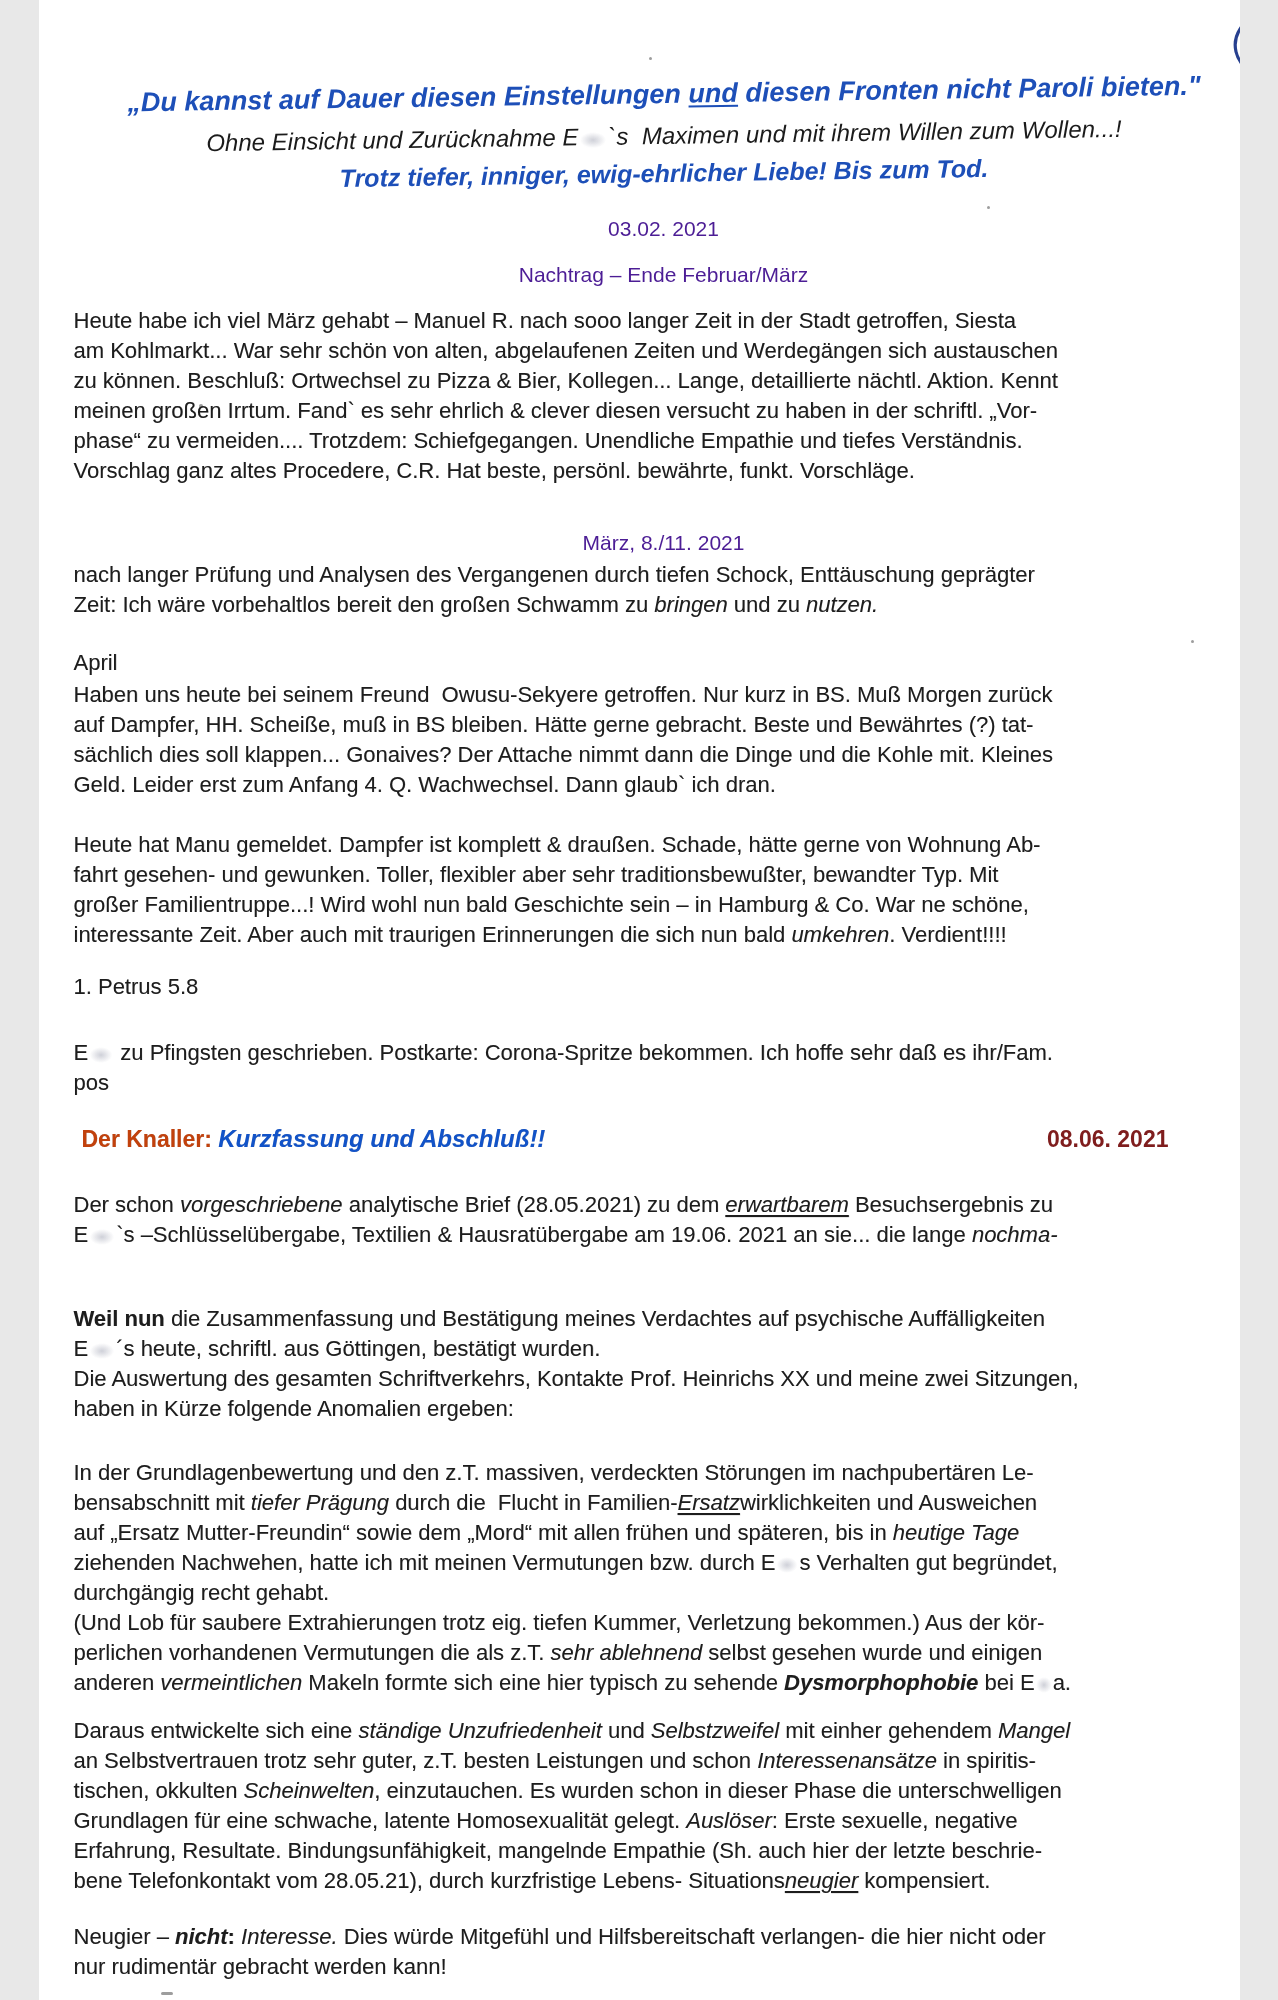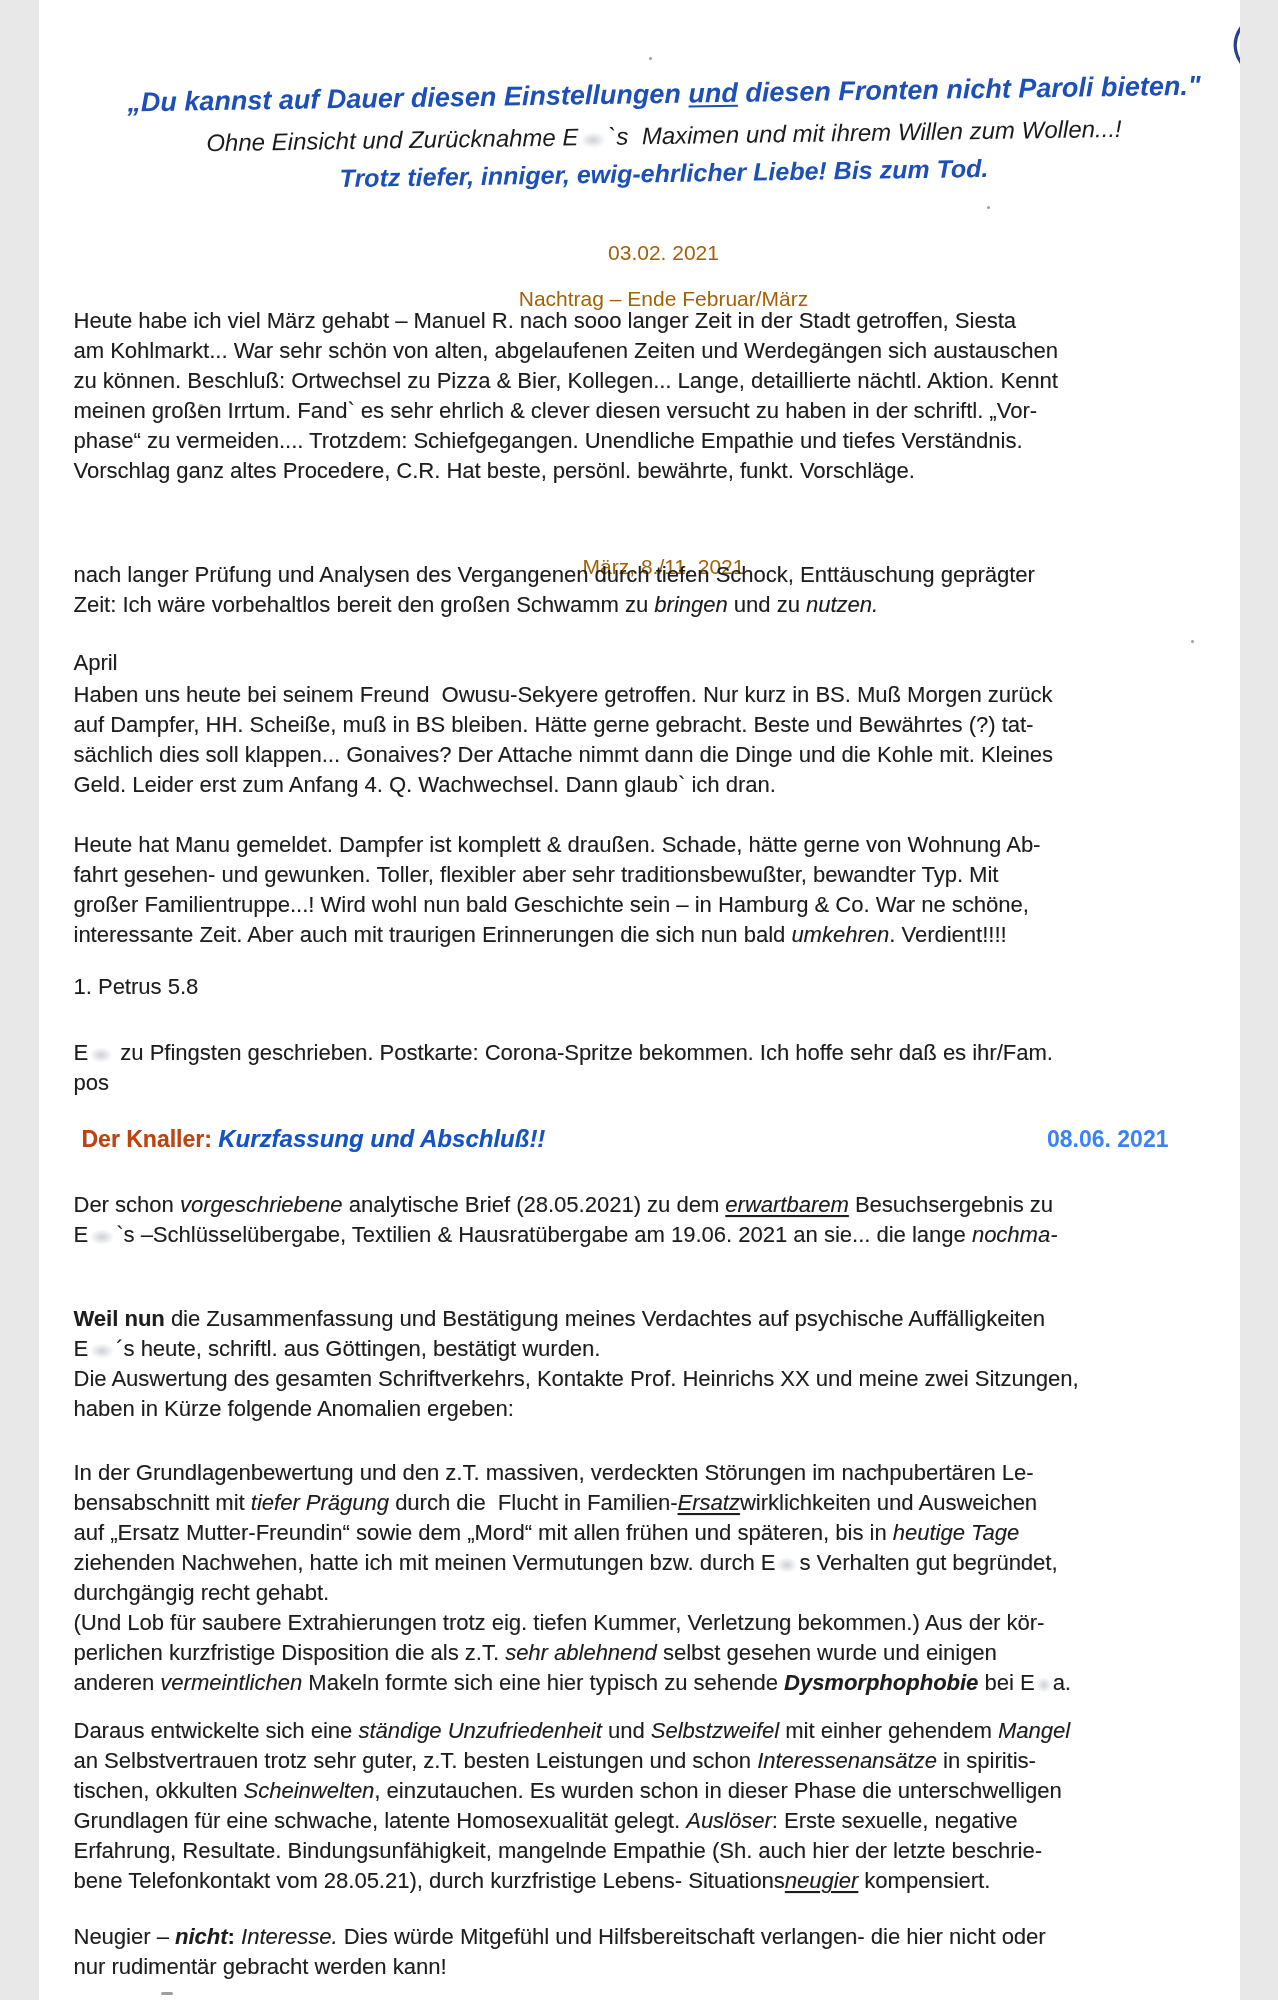--- a/index.html
+++ b/index.html
@@ -14,32 +14,32 @@
   }
   .block{position:absolute;left:35px;width:1180px;}
   .ln{line-height:30px;white-space:pre;}
   
   .h1 .ln{line-height:36px;}
   .h1{font-size:27px;font-weight:bold;font-style:italic;color:#1d4fb8;text-align:center;transform:rotate(-0.9deg);}
   .sub{font-size:24px;font-style:italic;color:#1b1b1b;text-align:center;transform:rotate(-0.9deg);}
   .sub .ln{line-height:32px;}
   .h2{font-size:25px;font-weight:bold;font-style:italic;color:#1d4fb8;text-align:center;transform:rotate(-0.9deg);}
   .h2 .ln{line-height:32px;}
-  .cline{font-size:21px;text-align:center;color:#a16207;margin-top:24px;}
+  .cline{font-size:21px;text-align:center;color:#4c1d95;}
   .para{font-size:22px;text-shadow:0.3px 0.3px 0 rgba(0,0,0,0.30);}
   .kn{font-size:23px;text-shadow:0.2px 0.2px 0 rgba(0,0,0,0.25);}
   .kn .c-blue{font-size:24px;}
   .kdate{font-size:23px;text-align:right;padding-right:85px;box-sizing:border-box;}
   
   .it{font-style:italic;}
   .bd{font-weight:bold;}
   .un{text-decoration:underline;text-decoration-thickness:2px;text-underline-offset:3px;}
   .c-red{color:#c2410c;font-weight:bold;margin-left:8px;}
   .c-blue{color:#1253c8;}
-  .c-dateblue{color:#3b82f6;margin-top:24px;}
+  .c-dateblue{color:#7f1d1d;margin-top:24px;}
   .redact{
     display:inline-block;height:20px;vertical-align:-4px;
     background:radial-gradient(ellipse 60% 55% at 50% 55%, rgba(105,110,135,0.32), rgba(255,255,255,0) 72%);
     filter:blur(0.6px);border-radius:50%;
   }
   .corner-mark{position:absolute;left:1186px;top:12px;width:76px;height:68px;}
   .speck{position:absolute;background:rgba(60,60,60,0.5);border-radius:50%;}
 </style>
 </head>
 <body>
@@ -127,21 +127,21 @@
       <div class="ln"><span class="">Die Auswertung des gesamten Schriftverkehrs, Kontakte Prof. Heinrichs XX und meine zwei Sitzungen,</span></div>
       <div class="ln"><span class="">haben in Kürze folgende Anomalien ergeben:</span></div>
     </div>
     <div class="block para" style="top: 1458px;">
       <div class="ln"><span class="">In der Grundlagenbewertung und den z.T. massiven, verdeckten Störungen im nachpubertären Le-</span></div>
       <div class="ln"><span class="">bensabschnitt mit </span><span class="it">tiefer Prägung</span><span class=""> durch die  Flucht in Familien-</span><span class="it un">Ersatz</span><span class="">wirklichkeiten und Ausweichen</span></div>
       <div class="ln"><span class="">auf „Ersatz Mutter-Freundin“ sowie dem „Mord“ mit allen frühen und späteren, bis in </span><span class="it">heutige Tage</span></div>
       <div class="ln"><span class="">ziehenden Nachwehen, hatte ich mit meinen Vermutungen bzw. durch E</span><span class="redact" style="width: 24px;"></span><span class="">s Verhalten gut begründet,</span></div>
       <div class="ln"><span class="">durchgängig recht gehabt.</span></div>
       <div class="ln"><span class="">(Und Lob für saubere Extrahierungen trotz eig. tiefen Kummer, Verletzung bekommen.) Aus der kör-</span></div>
-      <div class="ln"><span class="">perlichen kurzfristige Disposition die als z.T. </span><span class="it">sehr ablehnend</span><span class=""> selbst gesehen wurde und einigen</span></div>
+      <div class="ln"><span class="">perlichen vorhandenen Vermutungen die als z.T. </span><span class="it">sehr ablehnend</span><span class=""> selbst gesehen wurde und einigen</span></div>
       <div class="ln"><span class="">anderen </span><span class="it">vermeintlichen</span><span class=""> Makeln formte sich eine hier typisch zu sehende </span><span class="it bd">Dysmorphophobie</span><span class=""> bei E</span><span class="redact" style="width: 18px;"></span><span class="">a.</span></div>
     </div>
     <div class="block para" style="top: 1716px;">
       <div class="ln"><span class="">Daraus entwickelte sich eine </span><span class="it">ständige Unzufriedenheit</span><span class=""> und </span><span class="it">Selbstzweifel</span><span class=""> mit einher gehendem </span><span class="it">Mangel</span></div>
       <div class="ln"><span class="">an Selbstvertrauen trotz sehr guter, z.T. besten Leistungen und schon </span><span class="it">Interessenansätze</span><span class=""> in spiritis-</span></div>
       <div class="ln"><span class="">tischen, okkulten </span><span class="it">Scheinwelten</span><span class="">, einzutauchen. Es wurden schon in dieser Phase die unterschwelligen</span></div>
       <div class="ln"><span class="">Grundlagen für eine schwache, latente Homosexualität gelegt. </span><span class="it">Auslöser</span><span class="">: Erste sexuelle, negative</span></div>
       <div class="ln"><span class="">Erfahrung, Resultate. Bindungsunfähigkeit, mangelnde Empathie (Sh. auch hier der letzte beschrie-</span></div>
       <div class="ln"><span class="">bene Telefonkontakt vom 28.05.21), durch kurzfristige Lebens- Situations</span><span class="it un">neugier</span><span class=""> kompensiert.</span></div>
     </div>

